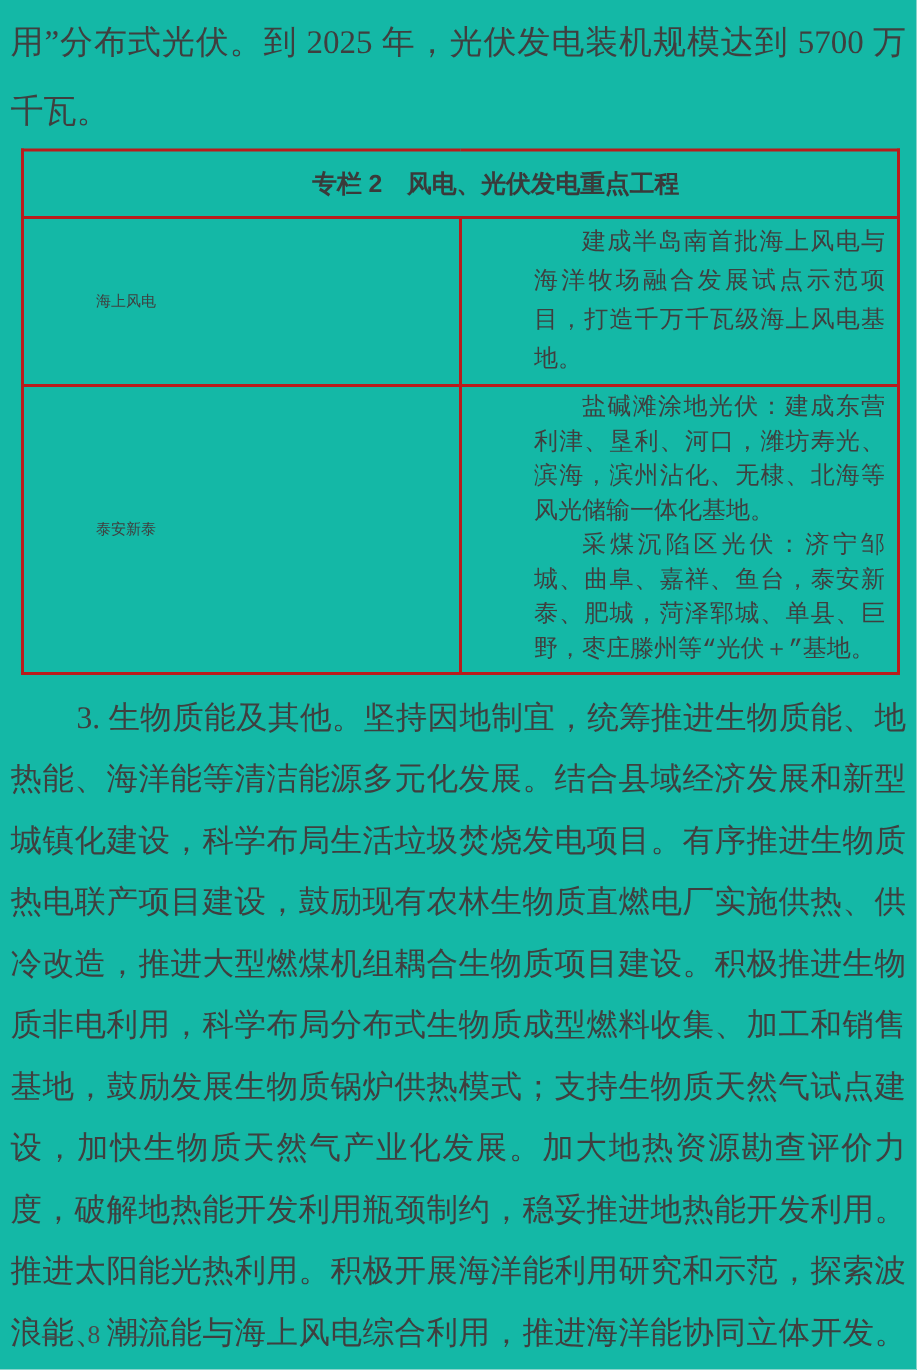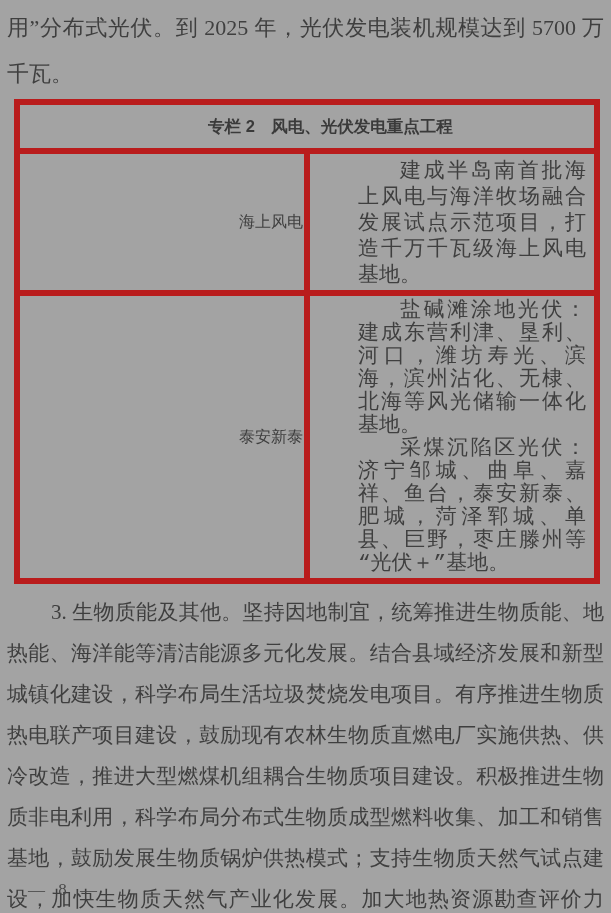--- a/index.html
+++ b/index.html
@@ -1,57 +1,57 @@
 <!DOCTYPE html>
 <html lang="zh"><head>
 <meta charset="utf-8">
 <style>
   html,body { margin:0; padding:0; background:#e8e8e8; }
   .page {
     position:relative;
     width:611px; height:913px;
     margin:0 auto;
-    background:#a3a3a3;
+    background:#14b8a6;
     color:#3f3f3f;
     font-family:"Liberation Serif","DejaVu Serif",serif;
     overflow:hidden;
   }
   .content { position:absolute; left:7px; right:7px; top:0; }
 
   p.top-para {
     margin:5px 0 0 0;
     font-size:22px; line-height:46px;
     text-align:justify; text-justify:inter-character;
   }
 
   table.box-table {
     margin:2px 0 0 7px;
     width:586px;
     border-collapse:collapse;
     table-layout:fixed;
   }
   table.box-table, table.box-table td {
-    border:6px solid #b91c1c;
+    border:2px solid #b91c1c;
     padding-left:48px;
   }
   td.caption-cell {
     height:41px;
     text-align:center; vertical-align:middle;
     font-family:"Liberation Sans","DejaVu Sans",sans-serif;
     font-weight:bold; font-size:16.5px;
     color:#3a3a3a;
   }
   td.label-cell {
     width:84px;
-    text-align:right; vertical-align:middle;
-    font-size:16px;
+    text-align:left; vertical-align:middle;
+    font-size:10px;
   }
   td.content-cell {
     padding:3px 8px;
-    font-size:21px;
+    font-size:16px;
     text-align:justify; text-justify:inter-character;
     vertical-align:middle;
   }
   tr.row-offshore td.content-cell { line-height:26px; height:52px; }
   tr.row-pv td.content-cell { line-height:23px; height:92px;font-family:Liberation Mono, monospace; }
   td.content-cell p { margin:0; text-indent:2em; }
 
   p.body-para {
     margin:8px 0 0 0;
     font-size:21px; line-height:41px;

